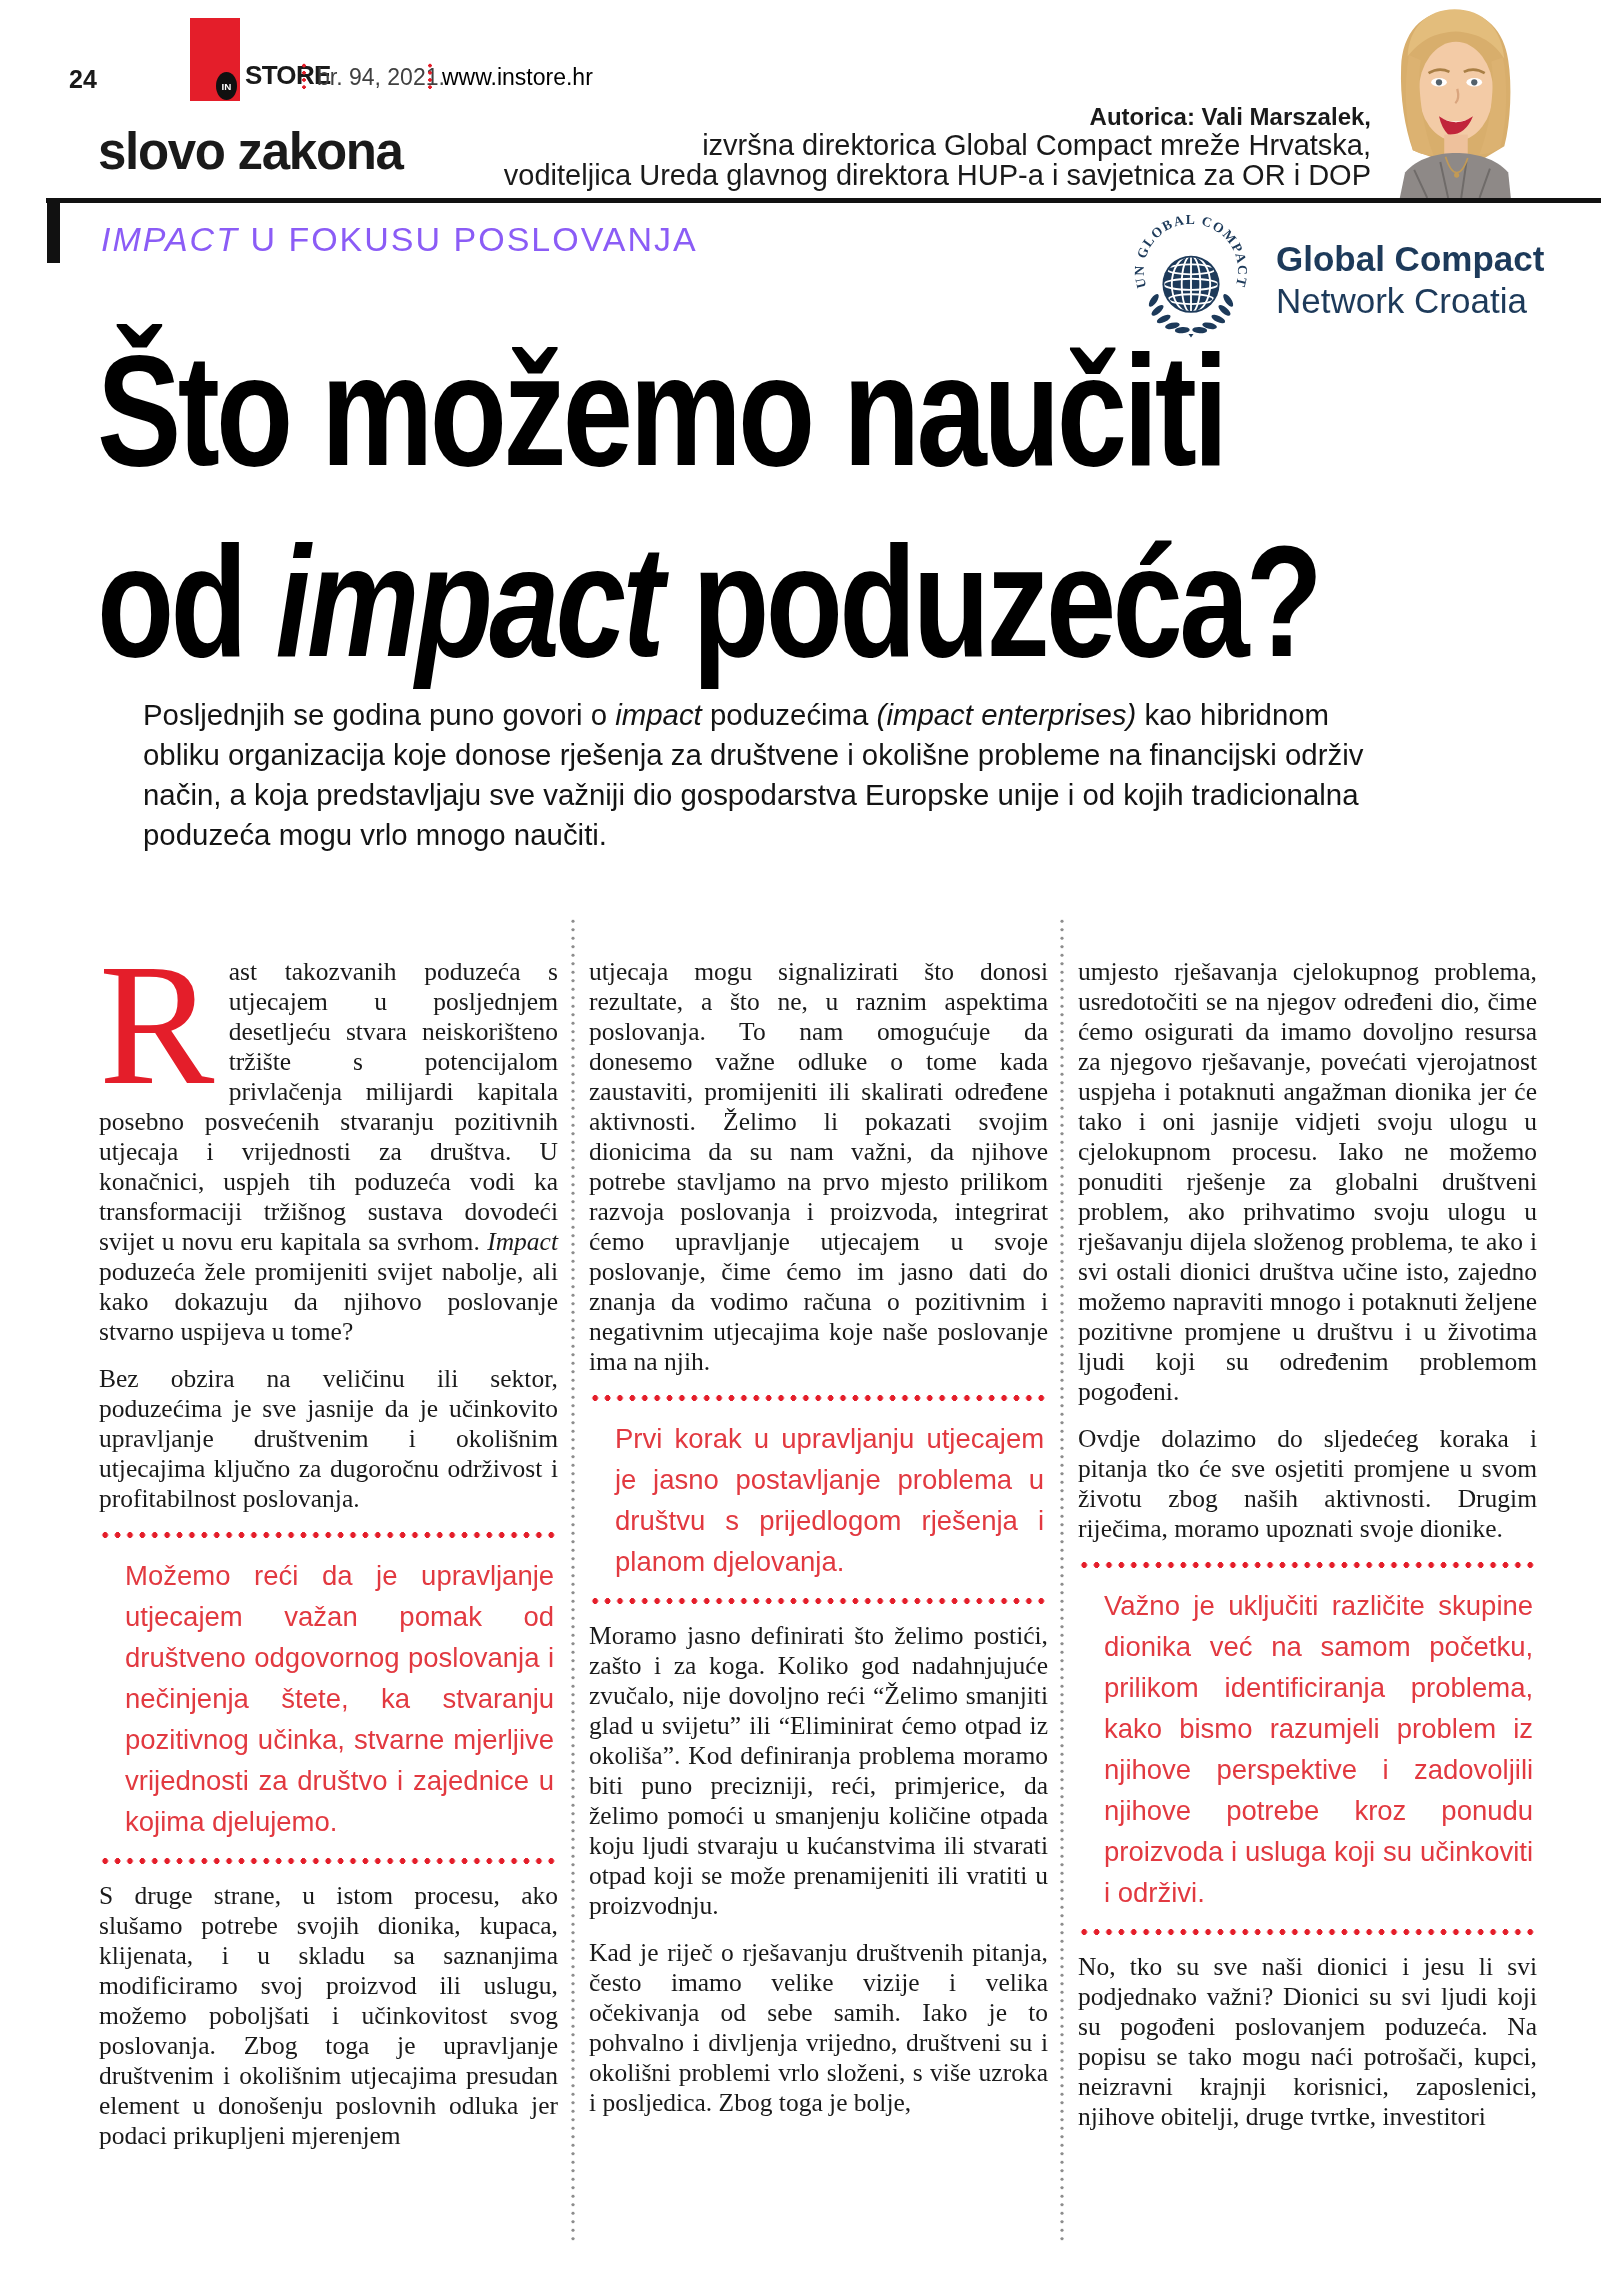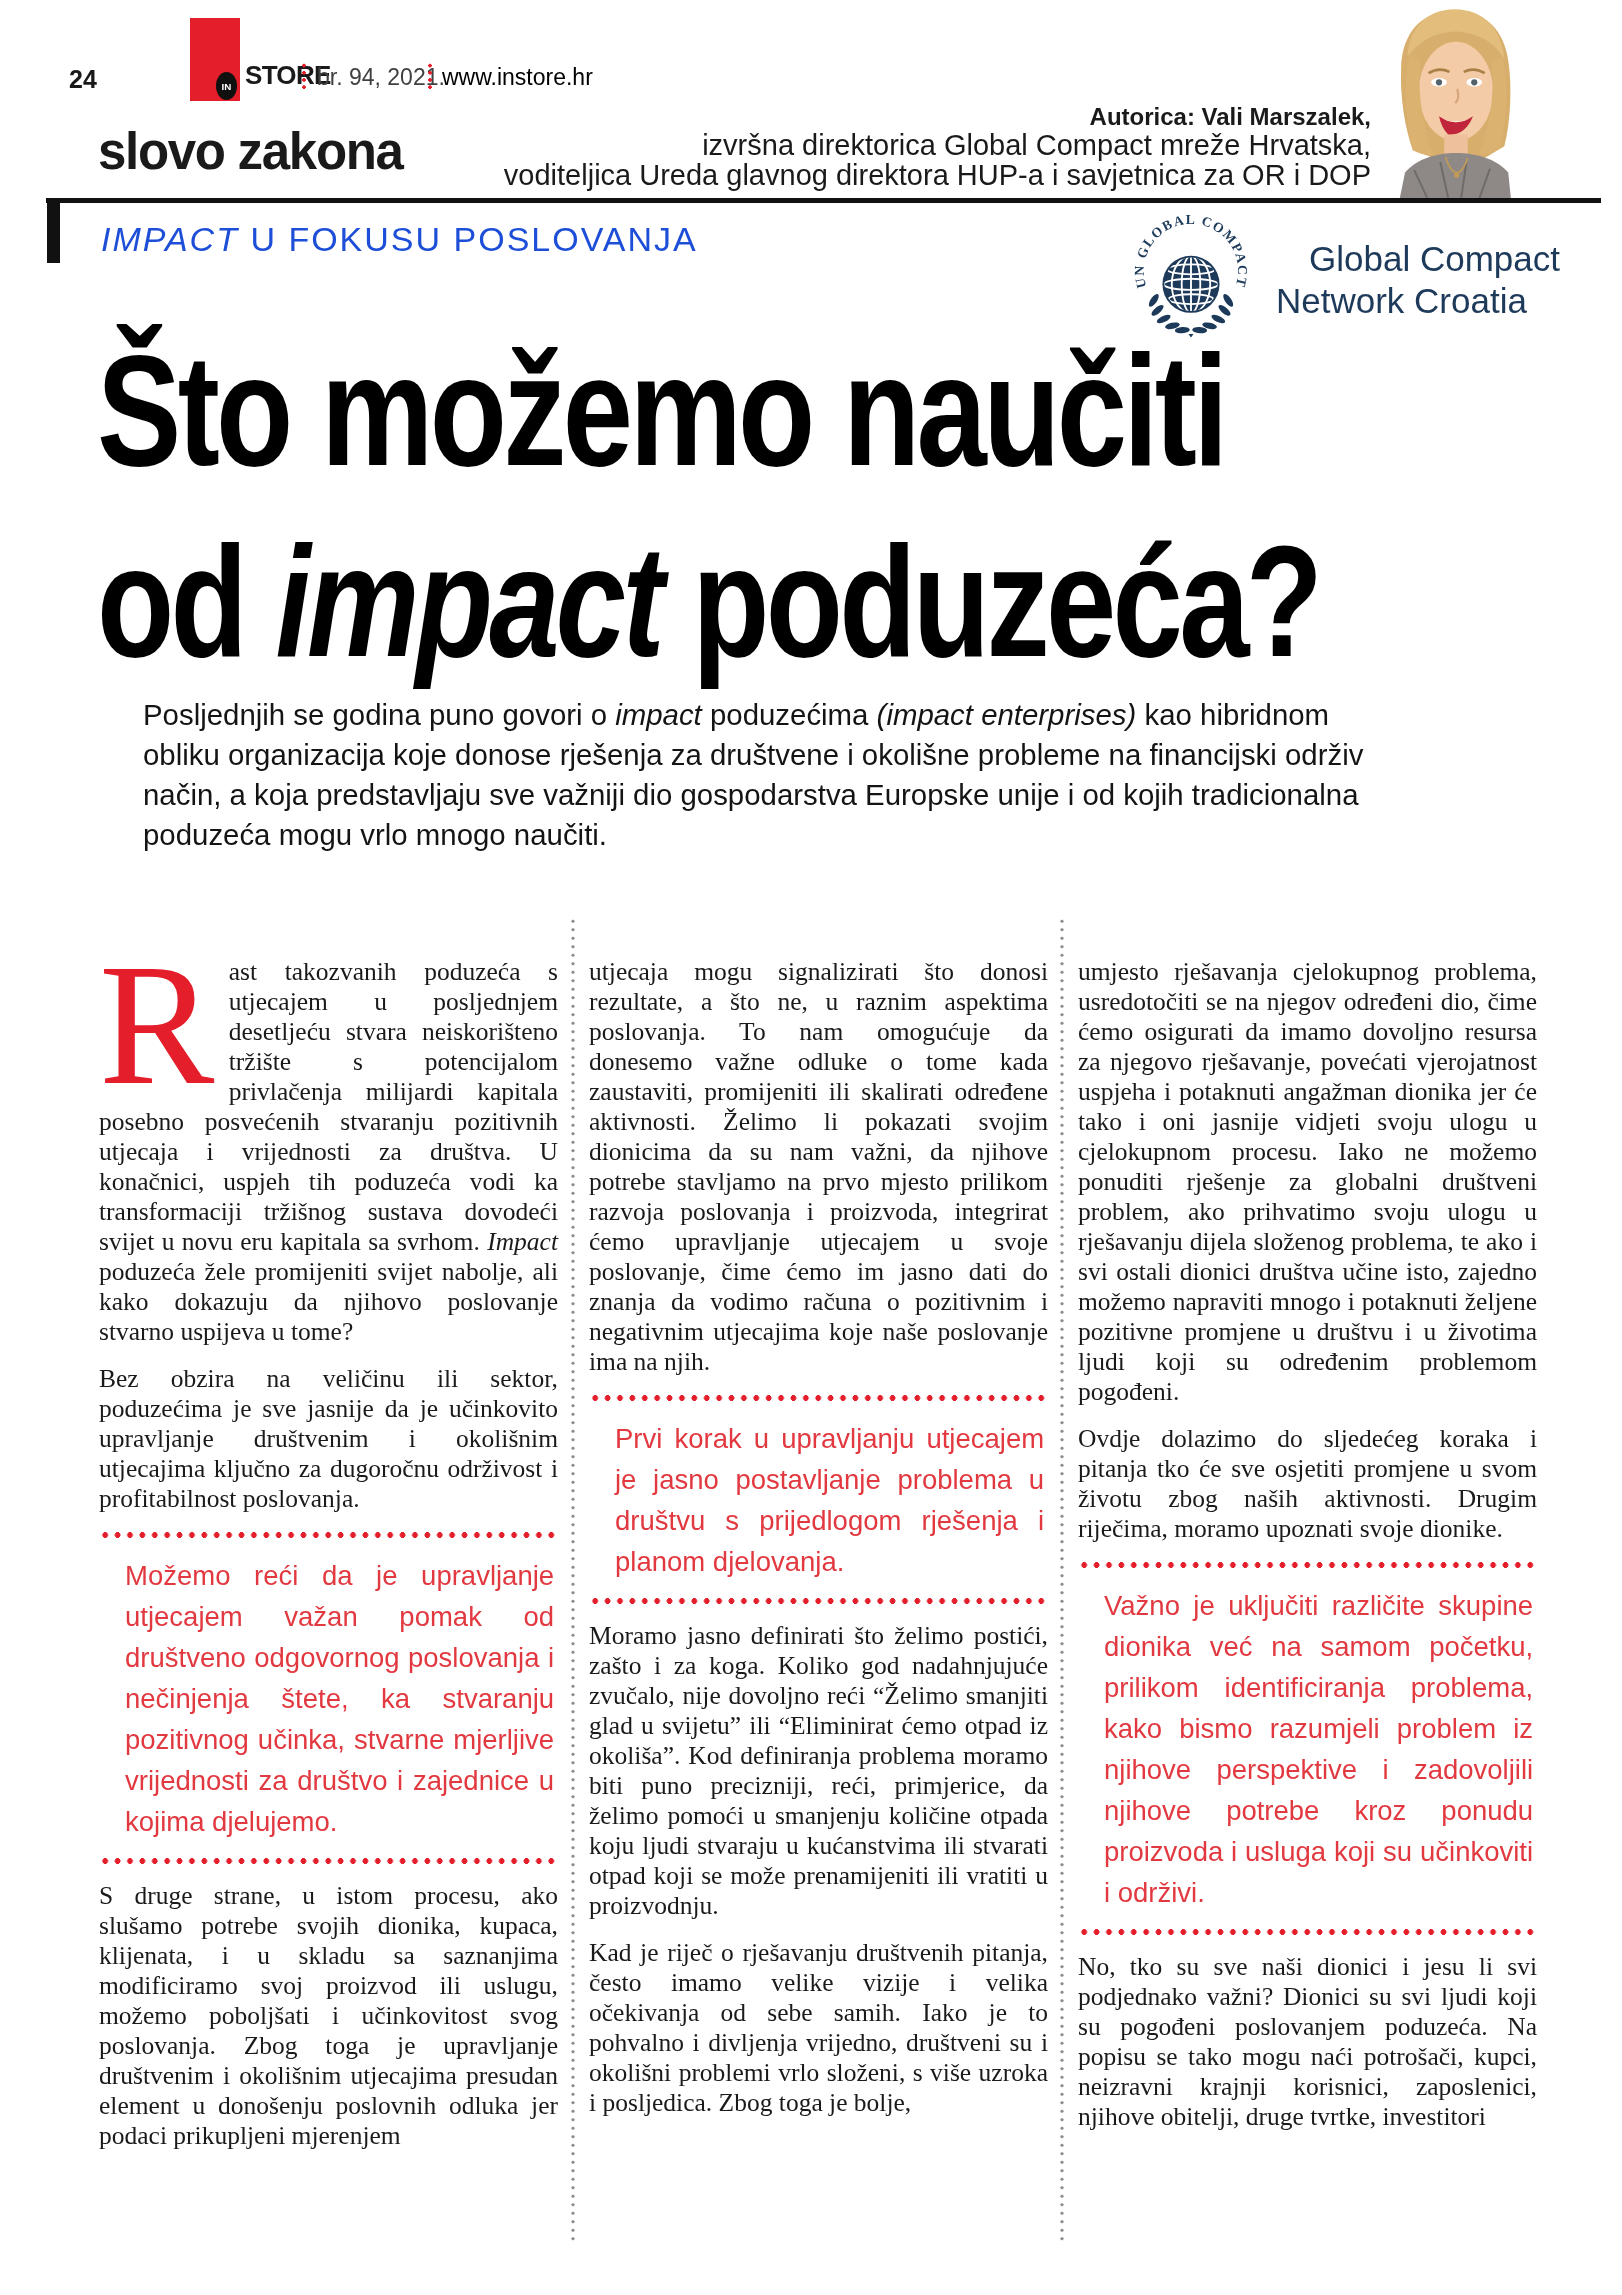--- a/index.html
+++ b/index.html
@@ -18,24 +18,24 @@
   .issue-label{position:absolute;left:317px;top:64px;font-size:23px;color:#404040;}
   .website-label{position:absolute;left:442px;top:64px;font-size:23px;color:#000000;}
   .author-credit{position:absolute;right:252px;top:102px;text-align:right;line-height:29.4px;}
   .author-credit .l1{font-size:24px;font-weight:800;}
   .author-credit .l2,.author-credit .l3{font-size:29px;}
   .portrait{position:absolute;left:1375px;top:0;}
   
   .section-title{position:absolute;left:98px;top:122px;font-size:51px;font-weight:800;letter-spacing:-1.3px;}
   .rule{position:absolute;left:46px;top:198px;width:1555px;height:4.6px;background:#111;}
   .vbar{position:absolute;left:47px;top:198px;width:13px;height:65px;background:#111;}
-  .kicker{position:absolute;left:101px;top:220px;font-size:34px;letter-spacing:2px;color:#1d4ed8;text-align:center;}
+  .kicker{position:absolute;left:101px;top:220px;font-size:34px;letter-spacing:2px;color:#8b5cf6;text-align:center;}
   
   .gc-emblem{position:absolute;left:1129px;top:207px;color:var(--navy);}
-  .gc-title{position:absolute;left:1276px;top:239px;font-size:35px;font-weight:400;color:var(--navy);margin-left:33px;}
+  .gc-title{position:absolute;left:1276px;top:239px;font-size:35px;font-weight:700;color:var(--navy);}
   .gc-subtitle{position:absolute;left:1276px;top:281px;font-size:35px;font-weight:400;color:var(--navy);}
   
   .headline-line{position:absolute;left:97px;font-size:158px;font-weight:800;letter-spacing:-4.6px;
      white-space:nowrap;transform:scaleX(0.8);transform-origin:left top;line-height:1;color:#000;}
   #hl1{top:331px;} #hl2{top:522px;}
   
   .lead{position:absolute;left:99px;top:695px;width:1466px;font-size:29.4px;line-height:40px;color:#141414;margin-left:44px;}
   
   .col{position:absolute;top:957px;width:459px;font-family:"Liberation Serif",serif;
        font-size:25.5px;line-height:30px;text-align:justify;color:var(--ink);}

